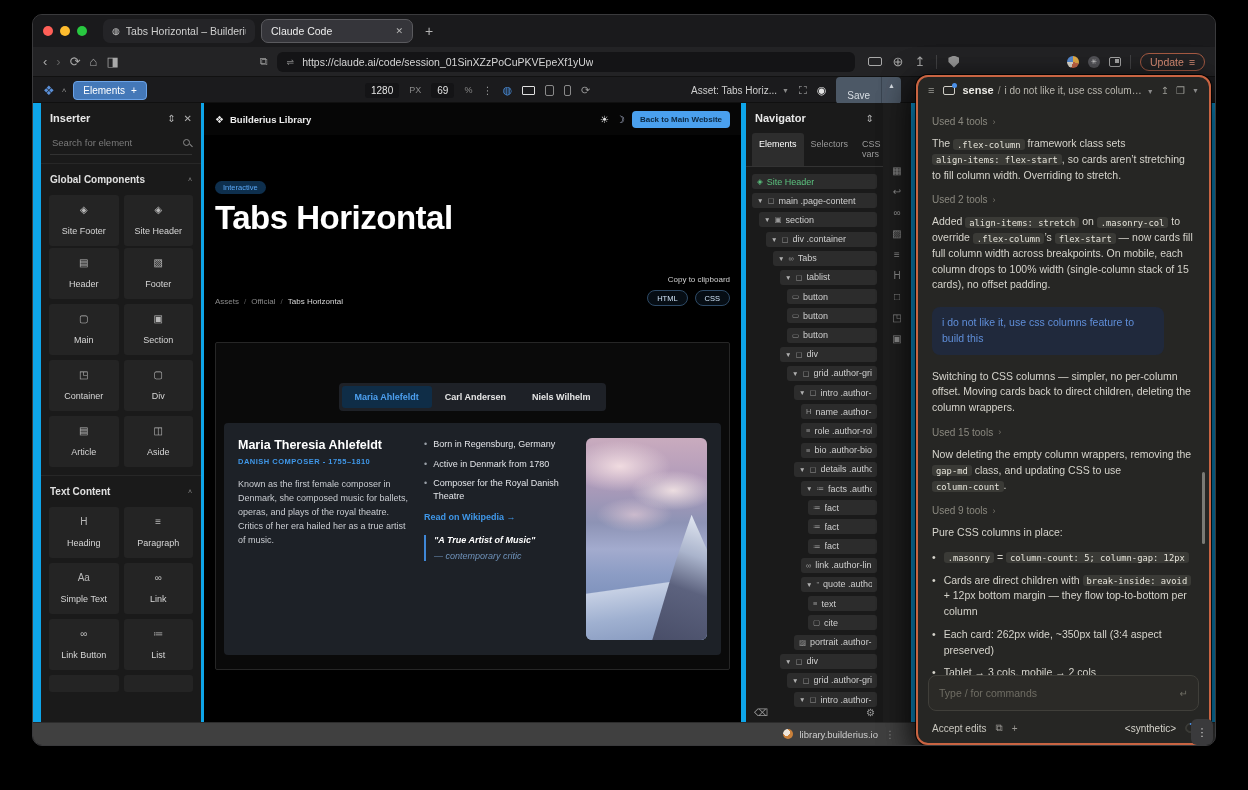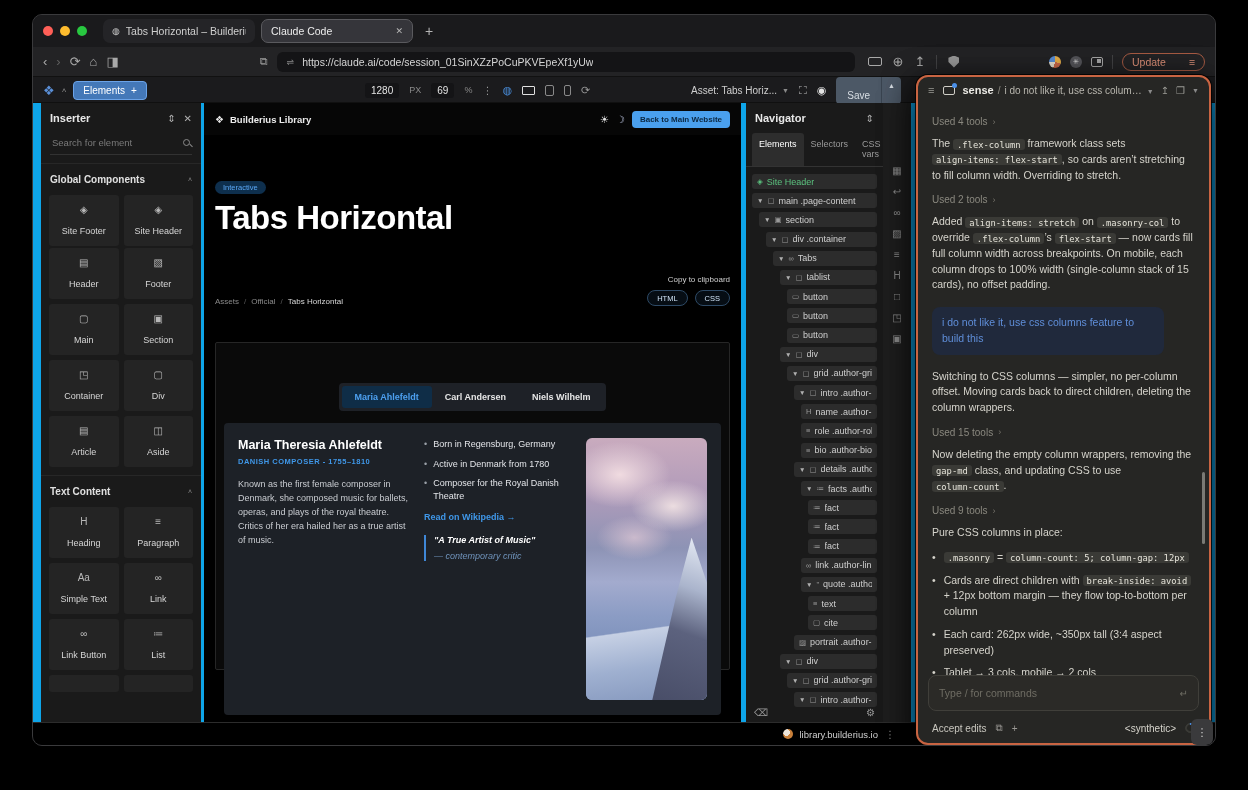--- a/index.html
+++ b/index.html
@@ -41,21 +41,21 @@
   .shield { width:11px; height:12px; background:#9a9a9a;
             clip-path:polygon(50% 0,100% 18%,100% 55%,50% 100%,0 55%,0 18%); }
   .vdiv { width:1px; height:14px; background:#434345; }
   .ext-group { display:flex; align-items:center; gap:9px; margin-left:auto; }
   .ext-pie { width:12px; height:12px; border-radius:50%;
              background:conic-gradient(#e8b04a 0 30%, #cd6a4a 30% 55%, #e8e2d4 55% 75%, #5a8fd8 75% 100%); }
   .ext-dark { width:12px; height:12px; border-radius:50%; background:#55555a; display:flex;
               align-items:center; justify-content:center; font-size:7px; color:#ddd; }
   .ext-frame { width:12px; height:10px; border:1.5px solid #a9a9a9; border-radius:2px; position:relative; }
   .ext-frame::after { content:""; position:absolute; right:1px; top:1px; width:4px; height:4px; background:#a9a9a9; }
-  .update-btn { display:flex; align-items:center; gap:23px; border:1px solid #a85c44; border-radius:11px;
+  .update-btn { display:flex; align-items:center; gap:5px; border:1px solid #a85c44; border-radius:11px;
                 color:#e2937a; font-size:10.5px; padding:2px 9px; }
 
   
   .appbar { height:26px; background:#1b1b1d; position:relative; border-bottom:1px solid #101010; }
   .appbar-left { position:absolute; left:10px; top:0; height:26px; display:flex; align-items:center; gap:7px; }
   .logo { color:#5a8fd8; font-size:13px; }
   .logo-caret { color:#8a8a8a; font-size:8px; }
   .elements-btn { background:#4478b8; border:1px solid #6ba3e8; border-radius:4px; color:#fff;
                   font-size:10px; padding:3px 9px; display:flex; gap:6px; align-items:center; }
   .appbar-center { position:absolute; left:332px; top:0; height:26px; display:flex; align-items:center; gap:10px; }
@@ -120,21 +120,21 @@
   .copy-lbl { color:#d0d0d0; font-size:8px; display:block; margin-bottom:6px; }
   .copy-btns { display:flex; gap:7px; justify-content:flex-end; }
   .copy-btn { border:1px solid #2e4a66; color:#cfe2f5; background:rgba(18,38,58,.35); font-size:7.5px;
               border-radius:9px; padding:2.5px 9px; }
   .demo-box { margin:36px 11px 0; height:328px; border:1px solid #262626; background:#0a0a0a; border-radius:2px; }
   .tablist { width:max-content; margin:40px auto 0; background:#1e2127; border-radius:4px; padding:3px;
              display:flex; }
   .pv-tab { font-size:9px; font-weight:bold; color:#e6e6e6; padding:6px 13px; border-radius:3px; }
   .pv-tab.active { background:#0f2d47; color:#4da0f0; }
   .author-card { margin:12px 8px 0; background:#1d2127; border-radius:4px; padding:15px 14px;
-                 display:flex; gap:14px; height:292px; }
+                 display:flex; gap:14px; height:232px; }
   .ac-col1 { width:172px; }
   .ac-name { color:#fff; font-size:12.5px; font-weight:bold; }
   .ac-role { color:#3f97e8; font-size:7.5px; font-weight:bold; letter-spacing:.5px; margin-top:5px; }
   .ac-bio { color:#c9ccd1; font-size:9px; line-height:1.55; margin-top:12px; }
   .ac-col2 { width:148px; }
   .ac-fact { display:flex; gap:6px; color:#e2e4e8; font-size:9px; line-height:1.4; margin-bottom:7px; }
   .ac-fact .b { color:#9aa0a8; }
   .ac-link { color:#3f97e8; font-size:9px; font-weight:bold; margin-top:10px; }
   .ac-quote { border-left:2px solid #3f87d6; padding-left:8px; margin-top:13px; }
   .ac-qtext { color:#fff; font-size:9px; font-style:italic; font-weight:bold; }
@@ -166,21 +166,21 @@
   .tree-row.green .tree-ic { color:#5bc17e; }
   .nav-foot { position:absolute; bottom:4px; left:8px; right:8px; display:flex; justify-content:space-between; }
   .nav-foot span { color:#9a9a9a; font-size:10px; }
 
   
   .rail { position:absolute; left:850px; top:0; width:28px; bottom:0; background:#1e1e1e;
           display:flex; flex-direction:column; align-items:center; padding-top:62px; gap:10px; }
   .rail span { color:#8f8f8f; font-size:10px; }
 
   
-  .bottombar { position:absolute; left:0; right:0; bottom:0; height:23px; background:#000000;
+  .bottombar { position:absolute; left:0; right:0; bottom:0; height:23px; background:#404040;
                border-top:1px solid #2c2c2c; display:flex; align-items:center; padding:0 10px; gap:16px; }
   .bb-right { margin-left:auto; display:flex; align-items:center; gap:7px; margin-right:310px; }
   .bb-globe { width:10px; height:10px; border-radius:50%;
               background:radial-gradient(circle at 35% 35%, #efe6da 0 35%, #c9803a 36% 100%); }
   .bb-site { color:#cfcfcf; font-size:9.5px; }
   .bb-dots { color:#8a8a8a; font-size:10px; }
 
   
   .claude { position:absolute; left:883px; top:60px; width:295px; height:670px; z-index:10;
             background:#262624; border:2px solid #c96442; border-radius:12px;

